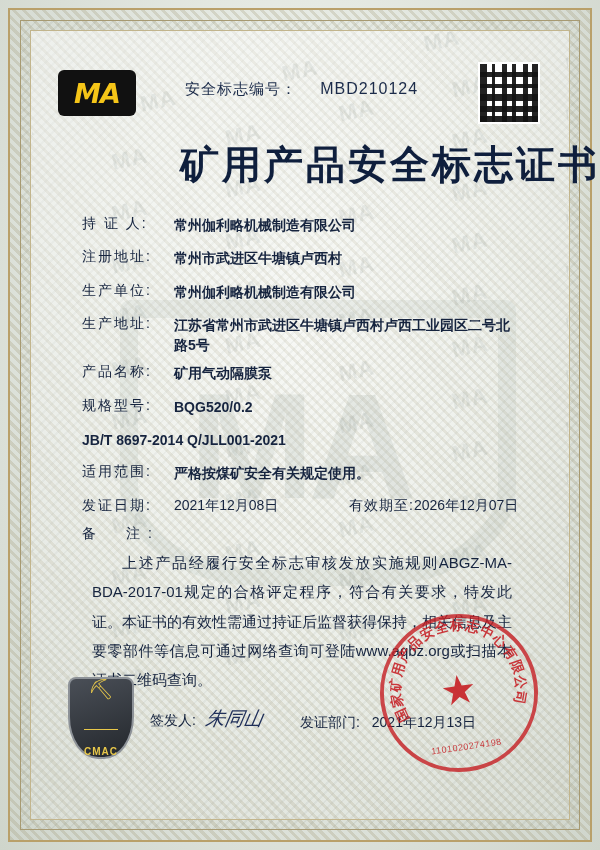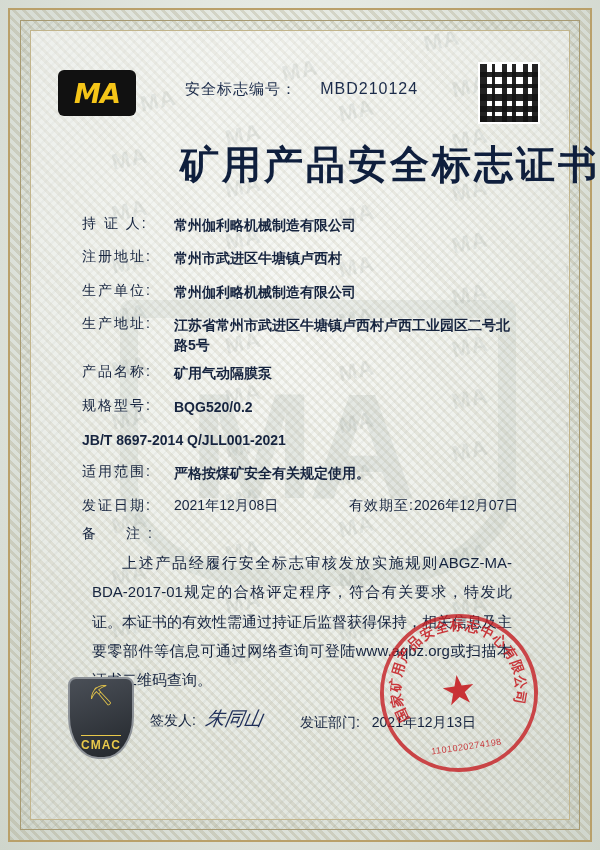--- a/index.html
+++ b/index.html
@@ -108,22 +108,22 @@
     position:absolute;left:68px;bottom:95px;width:62px;height:78px;
   }
   .cmac .shield{
     width:62px;height:78px;
     background:linear-gradient(160deg,#4a4f57,#23272c);
     border-radius:8px 8px 30px 30px/8px 8px 42px 42px;
     border:2px solid #8d9298;
     display:flex;flex-direction:column;align-items:center;justify-content:center;
   }
   .cmac .pick{color:#e8c84a;font-size:20px;line-height:1;margin-bottom:2px;}
-  .cmac .txt{color:#e8c84a;font-size:12px;font-weight:bold;letter-spacing:1px;
-    border-top:1px solid #e8c84a;padding-top:2px;margin-top:28px;}
+  .cmac .txt{color:#e8c84a;font-size:10px;font-weight:bold;letter-spacing:1px;
+    border-top:1px solid #e8c84a;padding-top:16px;margin-top:28px;}
   .sign{
     position:absolute;left:150px;bottom:118px;font-size:14px;color:#16243f;
   }
   .sign .hand{
     display:inline-block;margin-left:6px;color:#20305a;font-size:19px;
     font-family:"Liberation Serif","DejaVu Serif",serif;font-style:italic;
     transform:skewX(-10deg);
   }
   .issuer{
     position:absolute;left:300px;bottom:118px;font-size:14px;color:#16243f;

